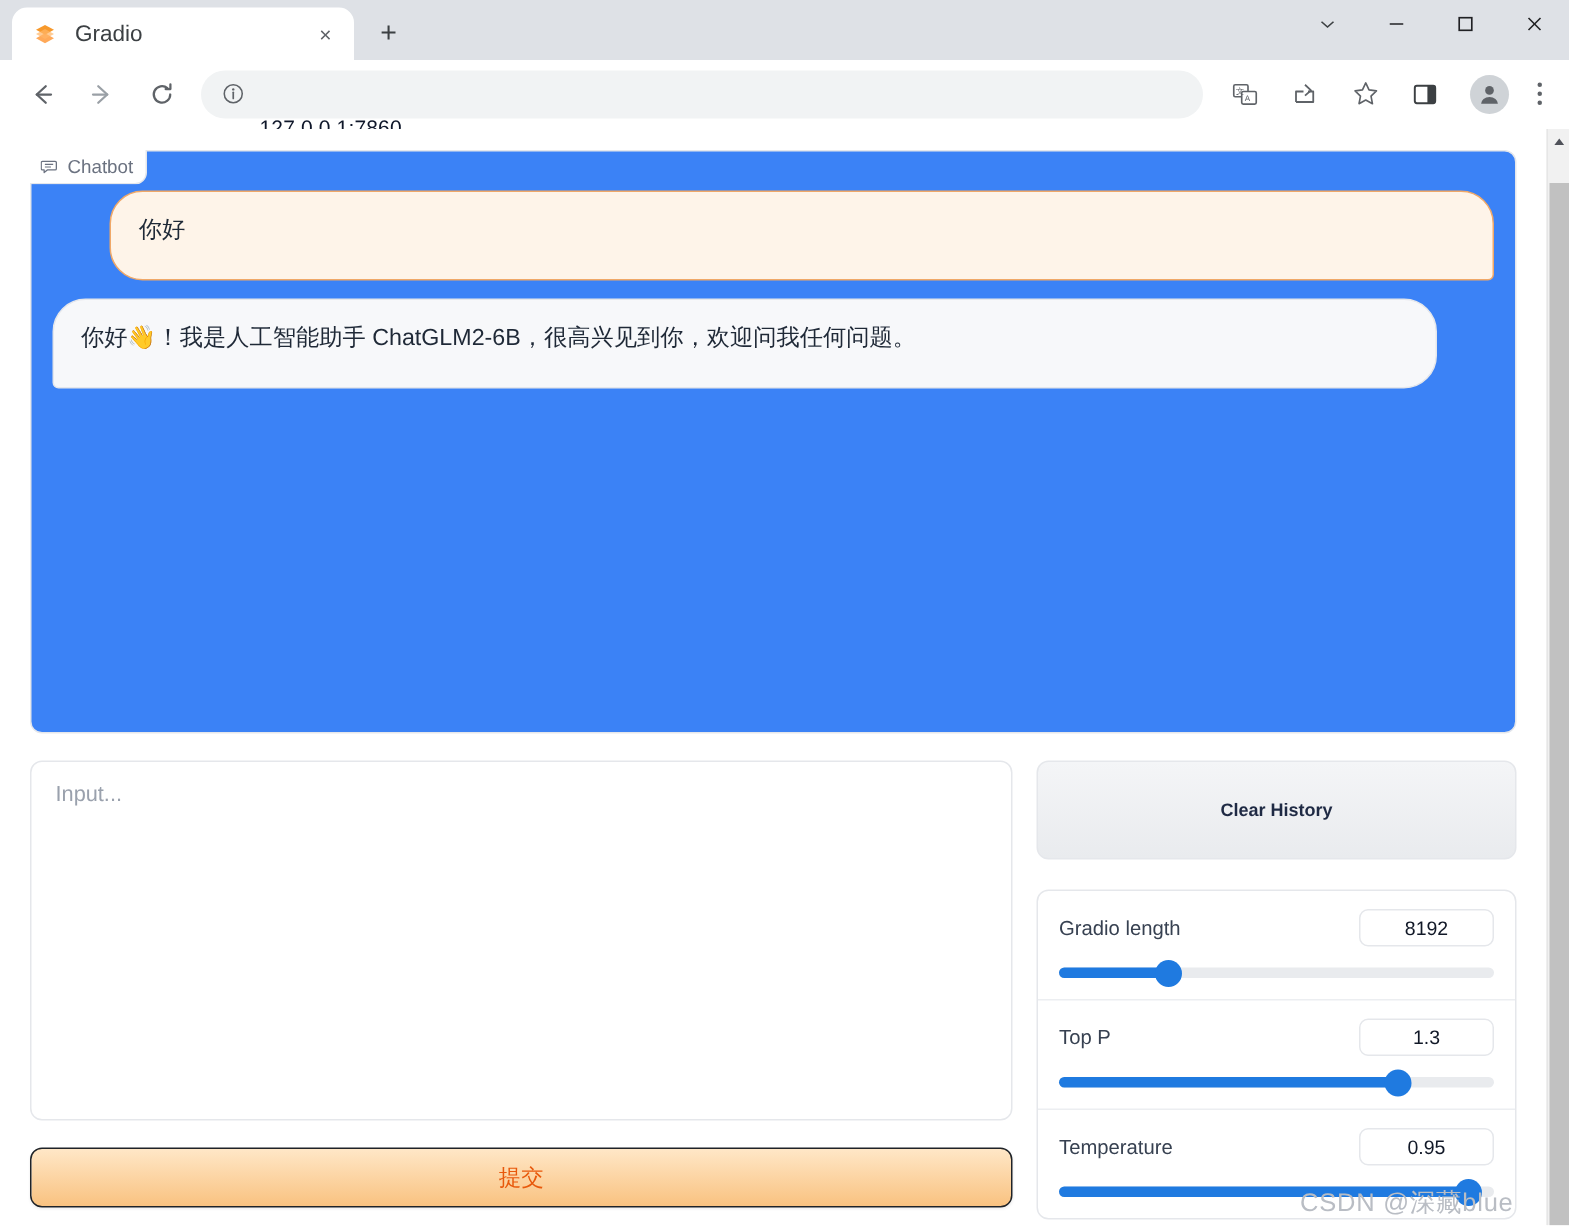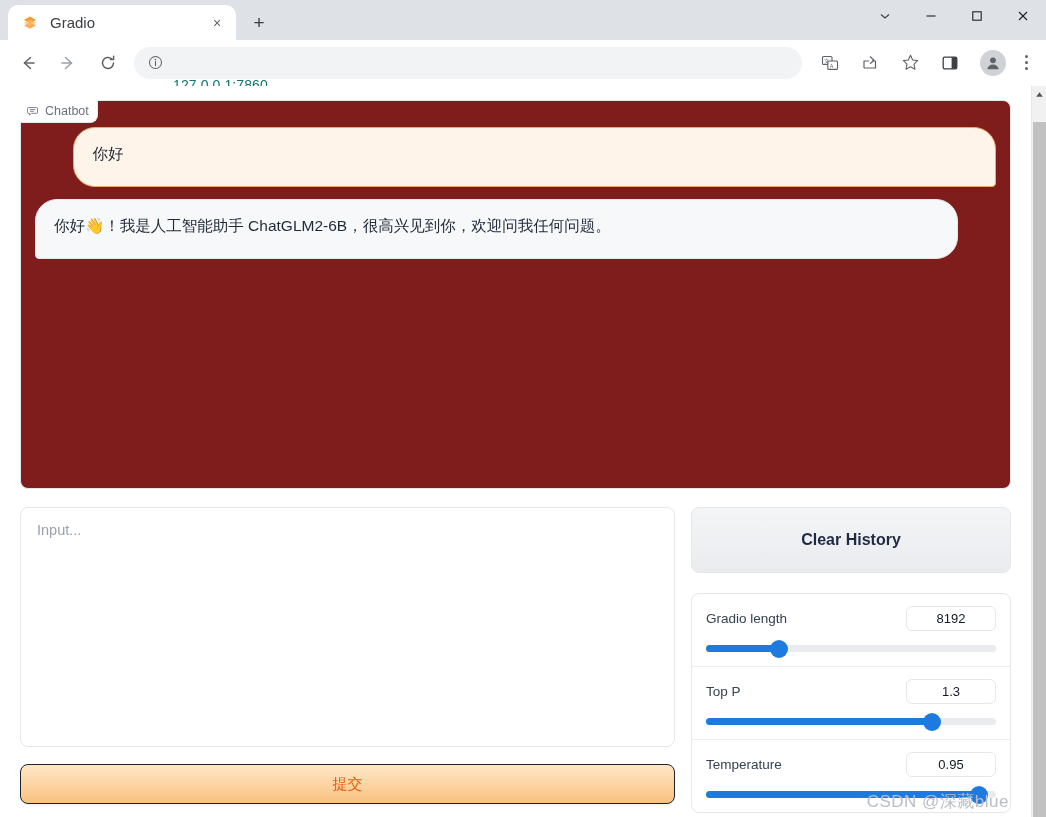--- a/index.html
+++ b/index.html
@@ -55,21 +55,21 @@
     width: 32px; height: 32px; margin: 0 4px;
     display: flex; align-items: center; justify-content: center;
     color: #5f6368;
   }
   .navbtn.disabled { color: #bdc1c6; }
   .omnibox {
     flex: 1; height: 32px; background: #f1f3f4; border-radius: 16px;
     display: flex; align-items: center; padding: 0 14px; margin: 0 8px 0 6px;
   }
   .omnibox .info-ic { margin-right: 10px; color:#5f6368; display:flex; }
-  .url { font-size: 14px; color: #0f766e; letter-spacing: .1px; margin-top: 45px; }
+  .url { font-size: 14px; color: #0f172a; letter-spacing: .1px; margin-top: 45px; }
   .tb-actions { display: flex; align-items: center; }
   .tb-actions .abtn {
     width: 30px; height: 30px; margin: 0 5px;
     display:flex; align-items:center; justify-content:center; color:#5f6368;
   }
   .avatar {
     width: 26px; height: 26px; border-radius: 50%; background: #cfd3d7;
     display:flex; align-items:center; justify-content:center; margin: 0 6px 0 10px;
   }
   .kebab { width: 24px; display:flex; flex-direction:column; align-items:center; gap:3px; margin-left: 2px;}
@@ -102,21 +102,21 @@
     background: #ffffff; border: 1px solid #e5e7eb; border-top: none; border-left: none;
     border-radius: 0 0 8px 0;
     padding: 4px 8px 4px 7px;
     display: flex; align-items: center; gap: 5px;
     font-size: 12.5px; color: #6b7280;
   }
   .block-label svg { display:block; }
 
   .chatbot {
     border: 1px solid #e5e7eb; border-radius: 8px;
-    background: #7f1d1d; height: 389px; padding: 26px 14px 10px 14px;
+    background: #3b82f6; height: 389px; padding: 26px 14px 10px 14px;
     overflow: hidden;
   }
   .msg-row { display: flex; margin-bottom: 12px; }
   .msg-row.user { justify-content: flex-end; }
   .msg-row.bot { justify-content: flex-start; }
   .bubble {
     font-size: 15.5px; line-height: 1.55; color: #1f2937;
     padding: 14px 18px; max-width: 96%;
   }
   .bubble.user {
@@ -148,21 +148,21 @@
     border: 1px solid #1f2328; border-radius: 8px;
     color: #e8590c; font-size: 15px; font-family: Liberation Mono, monospace;
     display: flex; align-items: center; justify-content: center;
     box-shadow: 0 1px 2px rgba(0,0,0,.08);
   }
 
   .clear-btn {
     width: 100%; height: 66px;
     background: linear-gradient(to bottom, #f4f5f7, #e9ebee);
     border: 1px solid #e5e7eb; border-radius: 8px;
-    color: #1f2a44; font-size: 16px; font-weight: bold;
+    color: #1f2a44; font-size: 12px; font-weight: bold;
     font-family: "Liberation Sans", sans-serif;
     display: flex; align-items: center; justify-content: center;
   }
 
   .slider-panel {
     margin-top: 20px; border: 1px solid #e5e7eb; border-radius: 8px;
     background: #ffffff; overflow: hidden;
   }
   .slider-block { padding: 12px 14px 14px 14px; border-bottom: 1px solid #eceef1; }
   .slider-block:last-child { border-bottom: none; }

